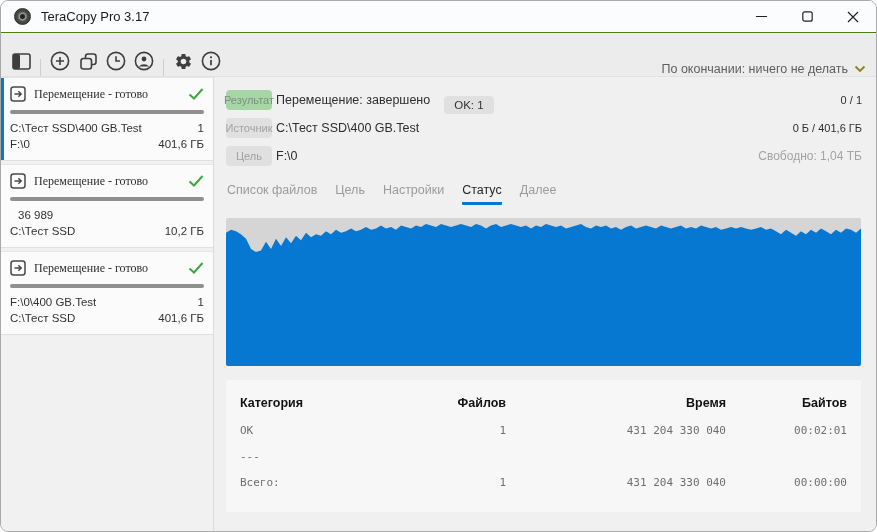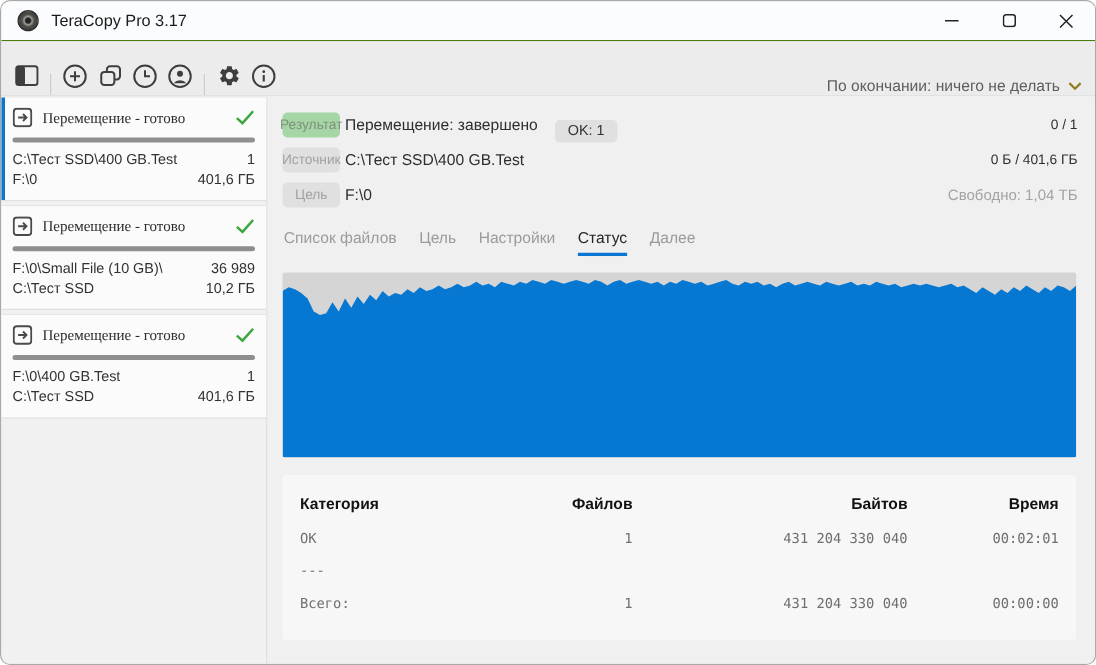--- a/index.html
+++ b/index.html
@@ -239,21 +239,20 @@
             </span>
           <span class="task-title">Перемещение - готово</span>
           <span class="task-check">
               <svg width="16" height="12" viewBox="0 0 16 12">
                 <path d="M1.5 6.5 L6 10.5 L14.5 1" fill="none" stroke="#3ea63e" stroke-width="2"></path>
               </svg>
             </span>
         </div>
         <div class="task-progress"></div>
         <div class="task-line">
-            <span class="tl-left">F:\0\Small File (10 GB)\</span>
             <span class="tl-right">36 989</span>
           </div>
         <div class="task-line">
             <span class="tl-left">C:\Тест SSD</span>
             <span class="tl-right">10,2 ГБ</span>
           </div>
       </div>
 
       <div class="task-card">
         <div class="task-head">
@@ -315,22 +314,22 @@
       <div class="chart-wrap">
         <svg viewBox="0 0 637 148" preserveAspectRatio="none">
           <polygon points="0,148 0.0,14.8 5.0,11.8 10.0,13.3 15.0,16.3 20.1,20.7 25.1,31.1 30.1,34.0 35.1,32.6 40.1,23.7 45.1,31.1 50.2,20.7 55.2,28.1 60.2,19.2 65.2,25.2 70.2,17.8 75.2,22.2 80.3,14.8 85.3,19.2 90.3,16.3 95.3,17.8 100.3,13.3 105.3,16.3 110.3,11.8 115.4,14.8 120.4,13.3 125.4,10.4 130.4,13.3 135.4,11.8 140.4,8.9 145.5,11.8 150.5,10.4 155.5,7.4 160.5,10.4 165.5,8.9 170.5,11.8 175.6,7.4 180.6,8.9 185.6,10.4 190.6,7.4 195.6,8.9 200.6,5.9 205.6,7.4 210.7,8.9 215.7,5.9 220.7,7.4 225.7,8.9 230.7,7.4 235.7,5.9 240.8,7.4 245.8,8.9 250.8,5.9 255.8,7.4 260.8,10.4 265.8,7.4 270.9,5.9 275.9,8.9 280.9,7.4 285.9,5.9 290.9,7.4 295.9,8.9 300.9,7.4 306.0,10.4 311.0,7.4 316.0,8.9 321.0,5.9 326.0,7.4 331.0,8.9 336.1,7.4 341.1,10.4 346.1,8.9 351.1,7.4 356.1,5.9 361.1,8.9 366.1,10.4 371.2,7.4 376.2,8.9 381.2,7.4 386.2,10.4 391.2,8.9 396.2,11.8 401.3,8.9 406.3,7.4 411.3,10.4 416.3,8.9 421.3,7.4 426.3,8.9 431.4,10.4 436.4,7.4 441.4,8.9 446.4,10.4 451.4,8.9 456.4,7.4 461.4,10.4 466.5,8.9 471.5,10.4 476.5,7.4 481.5,8.9 486.5,10.4 491.5,8.9 496.6,11.8 501.6,10.4 506.6,8.9 511.6,10.4 516.6,8.9 521.6,10.4 526.7,11.8 531.7,10.4 536.7,8.9 541.7,11.8 546.7,10.4 551.7,13.3 556.7,16.3 561.8,11.8 566.8,14.8 571.8,17.8 576.8,13.3 581.8,16.3 586.8,11.8 591.9,14.8 596.9,10.4 601.9,13.3 606.9,16.3 611.9,11.8 616.9,14.8 622.0,10.4 627.0,11.8 632.0,14.8 637.0,10.4 637,148" fill="#0778d2"></polygon>
         </svg>
       </div>
 
       <div class="stats-panel">
         <div class="stats-row head">
           <div>Категория</div>
           <div>Файлов</div>
+          <div>Время</div>
           <div>Байтов</div>
-          <div>Время</div>
         </div>
         <div class="stats-row data">
           <div>OK</div>
           <div>1</div>
           <div>431 204 330 040</div>
           <div>00:02:01</div>
         </div>
         <div class="stats-row data">
           <div>---</div>
           <div></div>

